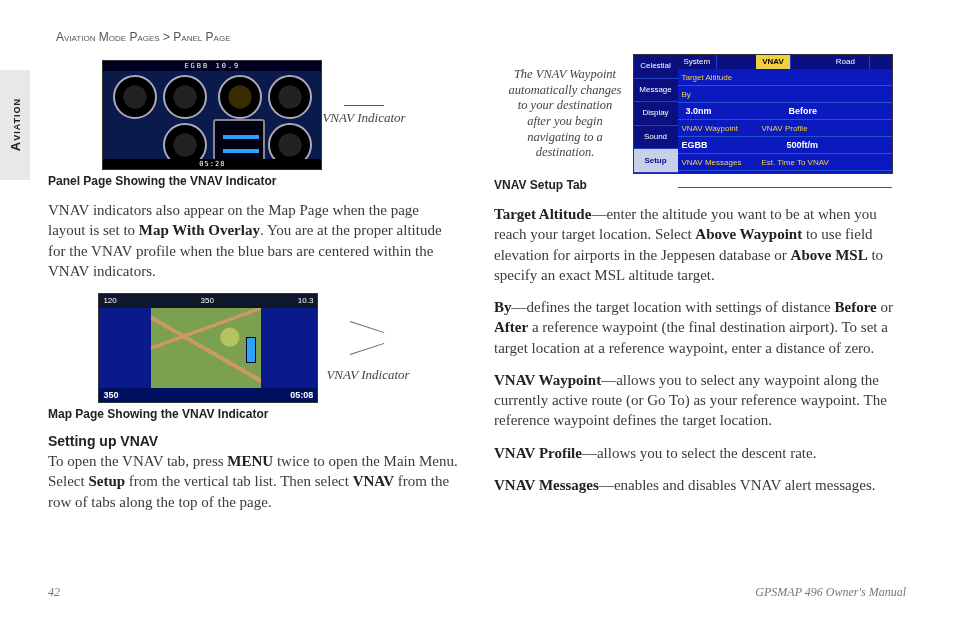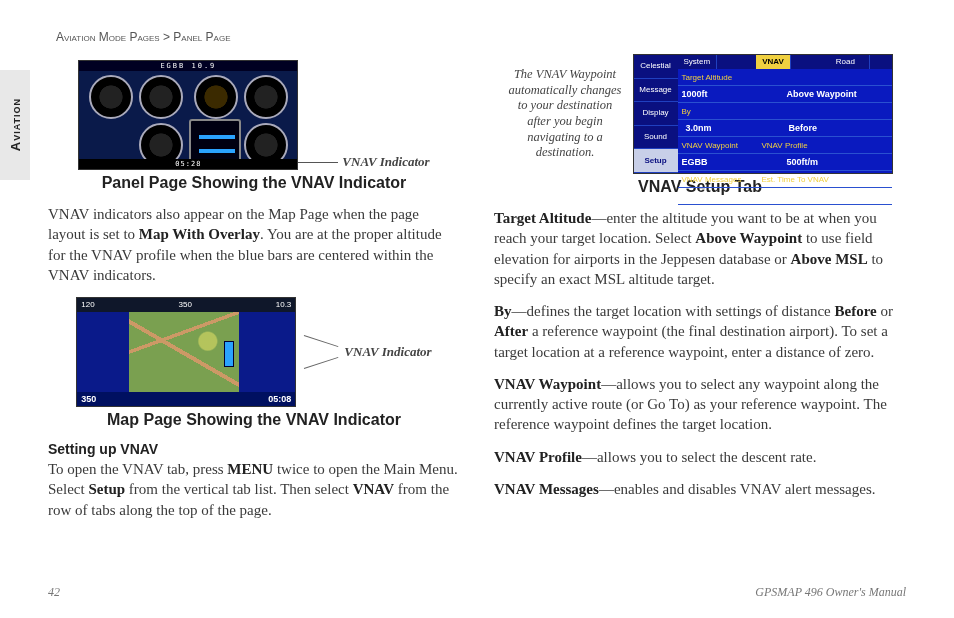--- a/index.html
+++ b/index.html
@@ -3,29 +3,29 @@
 <meta charset="utf-8">
 <style>
   * { box-sizing: border-box; margin: 0; padding: 0; }
   html, body { width: 954px; height: 618px; font-family: "Times New Roman", serif; color: #3a3a3a; background: #fff; }
   .page { position: relative; width: 954px; height: 618px; padding: 30px 48px 20px 48px; }
   .side-tab { position: absolute; left: 0; top: 70px; width: 30px; height: 110px; background: #e8e8e8; display: flex; align-items: center; justify-content: center; }
   .side-tab span { font-family: Arial, sans-serif; font-variant: small-caps; font-weight: bold; font-size: 13px; letter-spacing: 1px; writing-mode: vertical-rl; text-orientation: mixed; transform: rotate(180deg); color: #222; }
   .breadcrumb { font-family: Arial, sans-serif; font-variant: small-caps; font-size: 12px; color: #555; margin-bottom: 10px; padding-left: 8px; }
   .cols { display: flex; gap: 34px; }
   .col { flex: 1 1 0; min-width: 0; }
-  .fig { display: flex; align-items: flex-end; justify-content: center; gap: 0; margin: 6px 0 4px 0; }
+  .fig { display: flex; align-items: center; justify-content: center; gap: 0; margin: 6px 0 4px 0; }
   .fig2 { display: flex; align-items: center; justify-content: center; gap: 8px; margin: 10px 0 4px 0; }
   .panel-img, .map-img, .setup-img { border: 1px solid #333; }
   .panel-img { width: 220px; height: 110px; background: linear-gradient(#0a1a4a,#0a1a4a); position: relative; }
   .map-img { width: 220px; height: 110px; background: #7aa050; position: relative; }
   .setup-img { width: 260px; height: 120px; background: #0a1abf; position: relative; }
   .callout { font-style: italic; font-size: 13px; color: #444; line-height: 1.2; }
   .callout-line { width: 40px; height: 0; border-top: 1px solid #555; position: relative; }
-  .caption { text-align: center; font-family: Arial, sans-serif; font-weight: bold; font-size: 16px; margin: 4px 0 12px 0; color: #222; }
+  .caption { font-family: Arial, sans-serif; font-weight: bold; font-size: 12px; margin: 4px 0 12px 0; color: #222; }
   p.body { font-size: 15px; line-height: 1.35; margin-bottom: 12px; color: #3a3a3a; }
   p.body b, .sect-head { font-weight: bold; color: #222; }
   .sect-head { font-family: Arial, sans-serif; font-size: 14px; margin-bottom: 2px; }
   .footer { position: absolute; bottom: 18px; left: 48px; right: 48px; display: flex; justify-content: space-between; font-style: italic; font-size: 12px; color: #777; gap: 20px; }
   
   .panel-img .gauge { position: absolute; width: 44px; height: 44px; border-radius: 50%; background: radial-gradient(#222 40%, #000 42%); border: 2px solid #aab; }
   .panel-img .g1 { left: 10px; top: 14px; }
   .panel-img .g2 { left: 60px; top: 14px; }
   .panel-img .g3 { left: 115px; top: 14px; background: radial-gradient(#3b2a00 40%,#000 42%); }
   .panel-img .g4 { left: 165px; top: 14px; }
@@ -53,21 +53,21 @@
   .setup-img .side .sel { background:#c8cfe8; color:#0a1080; font-weight:bold; }
   .setup-img .tabs { position:absolute; left:44px; right:0; top:0; height:14px; background:#0a1080; color:#fff; font:8px/14px sans-serif; display:flex;gap:39px; }
   .setup-img .tabs span { padding:0 6px; border-right:1px solid #2040c0;}
   .setup-img .tabs .on { background:#f0d040; color:#000; font-weight:bold;}
   .setup-img .grid { position:absolute; left:44px; right:0; top:14px; bottom:0; background:#0a1abf; color:#fff; font:9px sans-serif; }
   .setup-img .row { display:flex; height:17px; border-bottom:1px solid #2a50d0; }
   .setup-img .row .lab { width:80px; padding-left:4px; color:#f0d040; font-size:8px; line-height:17px;}
   .setup-img .row .val { flex:1; line-height:17px; font-weight:bold;}
   .vnav-note { font-style: italic; font-size: 12.5px; text-align: center; line-height: 1.25; color:#444; width: 115px; }
   .fig-setup { display:flex; align-items:center; justify-content:center; gap:10px; margin-bottom:4px; }
-  .lead-wrap { display:flex; flex-direction:row; align-items:center; gap:4px;font-weight:bold;}
+  .lead-wrap { display:flex; flex-direction:column; align-items:center; gap:4px;}
   .lead-lines { width: 36px; height: 50px; position: relative; }
   .lead-lines::before, .lead-lines::after { content:""; position:absolute; left:0; right:0; height:0; border-top:1px solid #666; }
   .lead-lines::before { top: 8px; transform: rotate(18deg); transform-origin:left; }
   .lead-lines::after { bottom: 8px; transform: rotate(-18deg); transform-origin:left; }
 </style>
 </head>
 <body>
 
 <div class="page">
 
@@ -156,24 +156,20 @@
             <span>System</span>
             <span class="on">VNAV</span>
             <span>Road Routing</span>
             <span>Guidance</span>
           </div>
           <div class="grid">
             <div class="row">
                 <div class="lab">Target Altitude</div>
               </div>
             <div class="row">
-                <div class="val" style="padding-left:4px">1000ft</div>
-                <div class="val">Above Waypoint</div>
-              </div>
-            <div class="row">
                 <div class="lab">By</div>
               </div>
             <div class="row">
                 <div class="val" style="padding-left:8px">3.0nm</div>
                 <div class="val">Before</div>
               </div>
             <div class="row">
                 <div class="lab">VNAV Waypoint</div>
                 <div class="lab">VNAV Profile</div>
               </div>

